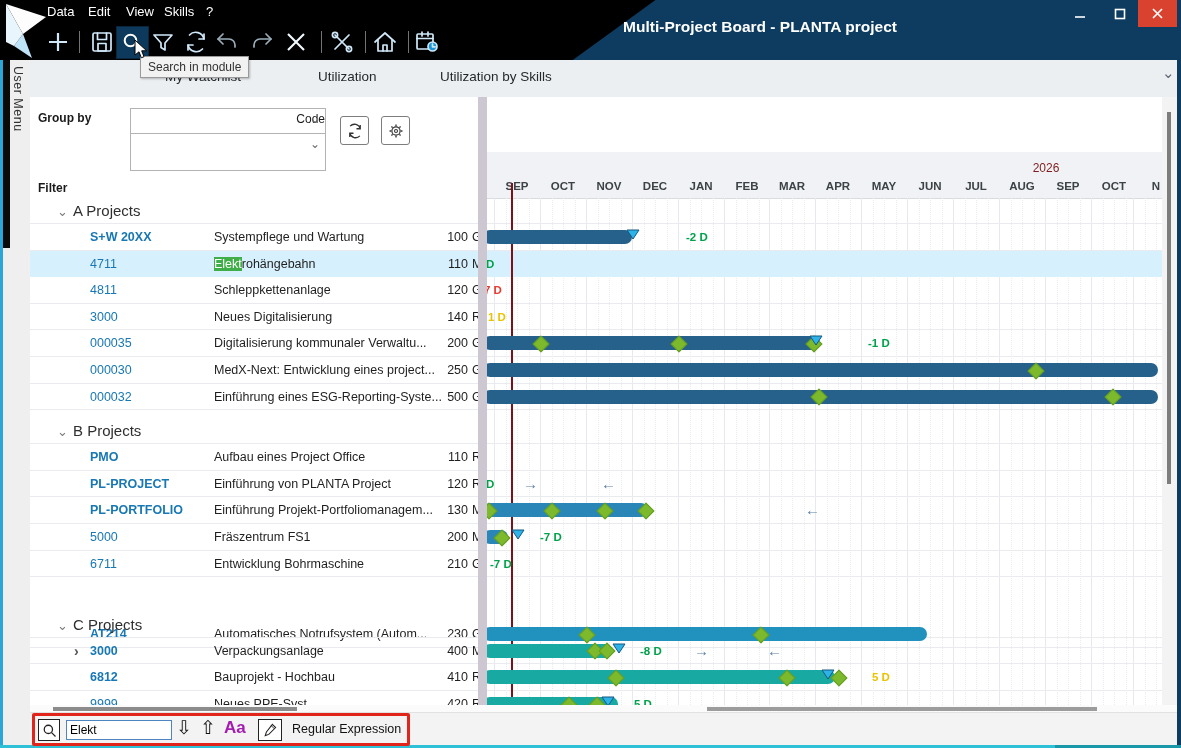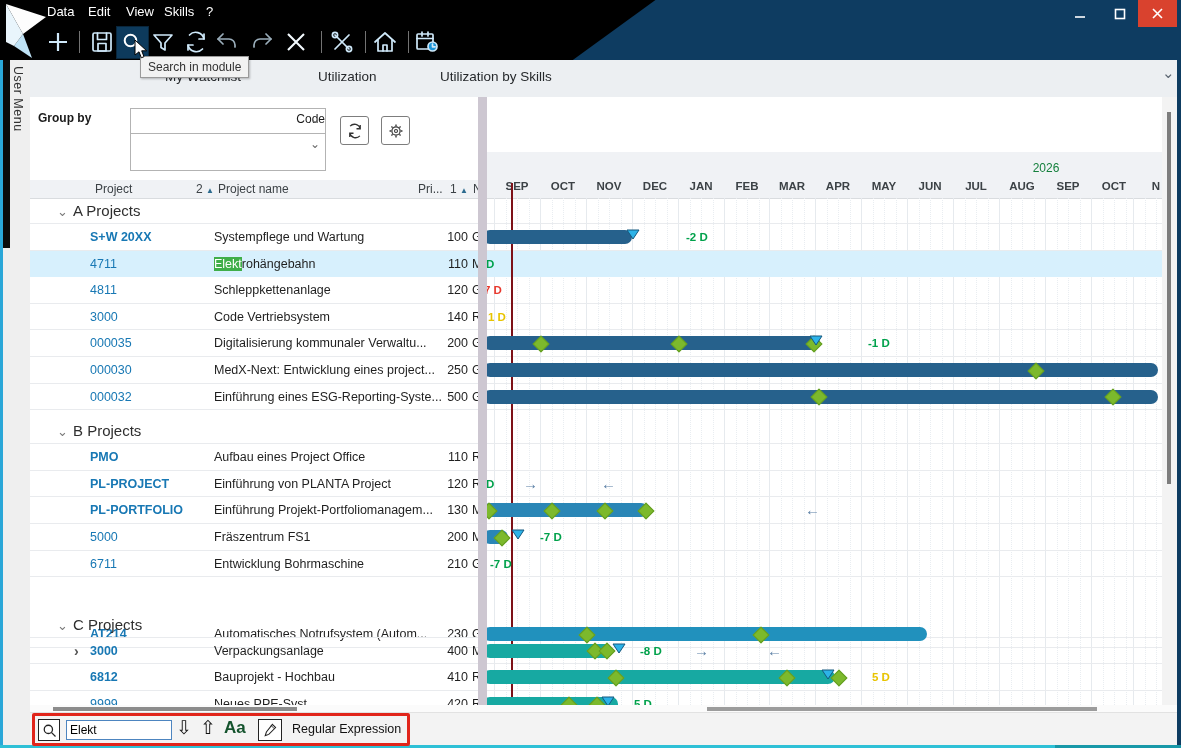--- a/index.html
+++ b/index.html
@@ -39,21 +39,21 @@
   .dropdown{position:absolute;height:38px;background:#fff;border:1px solid #b3b3b3;font-size:12px;color:#1a1a1a;
             line-height:20px;padding-left:6px;box-sizing:border-box;text-align:right;}
   .dd-arrow{position:absolute;right:5px;top:0;color:#6a6a6a;font-size:12px;}
   .icon-btn{position:absolute;width:27px;height:27px;border:1px solid #7d7d7d;border-radius:3px;background:#fff;
             display:flex;align-items:center;justify-content:center;}
   #table-header{position:absolute;left:0;top:83px;width:448px;height:18px;background:#f0f2f5;border-bottom:1px solid #d9dcdf;}
   #gantt-header{position:absolute;left:450px;top:55px;width:698px;height:46px;background:#f0f2f5;border-bottom:1px solid #d9dcdf;}
   .col-h{position:absolute;top:2px;font-size:12px;color:#3c4246;}
   .sort-tri{font-size:8px;color:#2c6b8f;}
   .month-label{position:absolute;top:28px;transform:translateX(-50%);font-size:11.5px;color:#3c4246;font-weight:bold;}
-  #year-label{position:absolute;top:9px;transform:translateX(-50%);font-size:12px;color:#15803d;}
+  #year-label{position:absolute;top:9px;transform:translateX(-50%);font-size:12px;color:#7f1d1d;}
   .gridline{position:absolute;top:101px;width:0;height:507px;}
   #today-line{position:absolute;top:86px;width:2px;height:522px;background:#7d1118;z-index:1;}
   #splitter{position:absolute;left:448px;top:0;width:9px;height:608px;background:#cdc7d1;z-index:5;}
   .grp-row,.prj-row{position:absolute;left:0;width:1132px;}
   .grp-chevron{position:absolute;left:27px;top:4px;color:#7a7a7a;font-size:13px;}
   .grp-label{position:absolute;left:43px;top:2px;font-size:15px;color:#2e2e2e;}
   .row-border{border-bottom:1px solid #e9ebee;}
   .cell-code{position:absolute;left:60px;top:6px;font-size:12.5px;color:#1878b4;}
   .cell-expand{position:absolute;left:44px;top:5px;font-size:14px;font-weight:bold;color:#555;}
   .cell-name{position:absolute;left:184px;top:6px;font-size:12.5px;color:#1f1f1f;white-space:nowrap;}
@@ -72,21 +72,21 @@
   #h-thumb-table{position:absolute;left:23px;top:2px;width:244px;height:4px;background:#8c8c8c;}
   #h-thumb-gantt{position:absolute;left:677px;top:2px;width:390px;height:4px;background:#9c9c9c;}
   
   #searchbar{position:absolute;left:30px;top:712px;width:1147px;height:33px;background:#f3f3f3;border-top:1px solid #e2e2e2;}
   #search-annotation{position:absolute;left:2px;top:0px;width:372px;height:27px;border:3px solid #e1251b;border-radius:2px;z-index:6;}
   .sq-btn{position:absolute;top:6px;width:22px;height:22px;border:1.5px solid #222;background:#fff;
           display:flex;align-items:center;justify-content:center;box-sizing:border-box;}
   #search-input{position:absolute;left:36px;top:7px;width:98px;height:18px;border:1px solid #4d85c0;font-size:12px;
                 font-family:"Liberation Sans",sans-serif;padding:0 3px;}
   .find-arrow{position:absolute;top:3px;font-size:19px;color:#111;}
-  #match-case{position:absolute;left:194px;top:5px;font-size:17px;font-weight:bold;color:#14532d;}
+  #match-case{position:absolute;left:194px;top:5px;font-size:17px;font-weight:bold;color:#a21caf;}
   #regex-label{position:absolute;left:262px;top:9px;font-size:12.5px;color:#111;}
   
   #border-right{position:absolute;left:1177px;top:60px;width:4px;height:688px;background:#0e3c61;}
   #border-bottom{position:absolute;left:0;top:745px;width:1181px;height:3px;background:#2ec0d6;}
   #border-bottom-r{position:absolute;left:1055px;top:745px;width:126px;height:3px;background:#1898a8;}
 </style>
 </head>
 <body>
 
 <div id="app">
@@ -170,20 +170,21 @@
               <path d="M4 10.5h16M9 4v4M15 4v4"></path>
               <circle cx="19.5" cy="18.5" r="4.5" fill="#1a94d8"></circle>
               <path d="M19.5 16v2.8h2.6"></path>
             </g>
           </svg></div>
         <div class="tb-sep" style="left: 79px;"></div>
         <div class="tb-sep" style="left: 321px;"></div>
         <div class="tb-sep" style="left: 365px;"></div>
         <div class="tb-sep" style="left: 408px;"></div>
       </div>
+    <div id="win-title">Multi-Project Board - PLANTA project</div>
     <div class="win-btn" id="btn-min" style="left:1060px;">
       <svg width="12" height="12" viewBox="0 0 12 12">
           <path d="M1 9h10" stroke="#fff" stroke-width="1.6" fill="none"></path>
         </svg>
     </div>
     <div class="win-btn" id="btn-max" style="left:1100px;">
       <svg width="12" height="12" viewBox="0 0 12 12">
           <rect x="1.5" y="1.5" width="9" height="9" stroke="#fff" stroke-width="1.6" fill="none"></rect>
         </svg>
     </div>
@@ -234,28 +235,20 @@
     <div class="icon-btn" style="left:351px;top:19px;">
       <svg width="18" height="18" viewBox="0 0 24 24">
         <circle cx="12" cy="12" r="5.5" stroke="#333" stroke-width="1.6" fill="none"></circle>
         <circle cx="12" cy="12" r="2" stroke="#333" stroke-width="1.4" fill="none"></circle>
         <g stroke="#333" stroke-width="1.8">
           <path d="M12 3.4v2.2M12 18.4v2.2M3.4 12h2.2M18.4 12h2.2M5.9 5.9l1.6 1.6M16.5 16.5l1.6 1.6M18.1 5.9l-1.6 1.6M7.5 16.5l-1.6 1.6"></path>
         </g>
       </svg>
     </div>
 
-    <div id="table-header">
-      <span class="col-h" style="left:65px;">Project</span>
-      <span class="col-h" style="left:166px;"><span>2</span> <span class="sort-tri">▲</span></span>
-      <span class="col-h" style="left:188px;">Project name</span>
-      <span class="col-h" style="left:388px;">Pri...</span>
-      <span class="col-h" style="left:420px;"><span>1</span> <span class="sort-tri">▲</span></span>
-      <span class="col-h" style="left:443px;">N</span>
-    </div>
 
     <div id="gantt-header">
       <span id="year-label" style="left: 566px;">2026</span>
       <span id="months"></span>
     <div class="month-label" style="left: 37px;">SEP</div><div class="month-label" style="left: 83px;">OCT</div><div class="month-label" style="left: 129px;">NOV</div><div class="month-label" style="left: 175px;">DEC</div><div class="month-label" style="left: 221px;">JAN</div><div class="month-label" style="left: 267px;">FEB</div><div class="month-label" style="left: 312px;">MAR</div><div class="month-label" style="left: 358px;">APR</div><div class="month-label" style="left: 404px;">MAY</div><div class="month-label" style="left: 450px;">JUN</div><div class="month-label" style="left: 496px;">JUL</div><div class="month-label" style="left: 542px;">AUG</div><div class="month-label" style="left: 588px;">SEP</div><div class="month-label" style="left: 634px;">OCT</div><div class="month-label" style="left: 676px;">N</div></div>
 
     <div id="gridlayer">
         <div class="gridline" style="left: 464px; border-left: 1px solid rgb(230, 234, 238);"></div>
         <div class="gridline" style="left: 475.5px; border-left: 1px dotted rgb(233, 237, 241);"></div>
         <div class="gridline" style="left: 487px; border-left: 1px dotted rgb(233, 237, 241);"></div>
@@ -342,21 +335,21 @@
         </div>
         <div class="prj-row row-border" style="top: 180.2px; height: 25.6px;">
           <div class="cell-code">4811</div>
           <div class="cell-name">Schleppkettenanlage</div>
           <div class="cell-prio">120</div>
           <div class="cell-status">G</div>
           <div class="glabel" style="left: 454px; color: rgb(232, 56, 45);">7 D</div>
         </div>
         <div class="prj-row row-border" style="top: 206.8px; height: 25.6px;">
           <div class="cell-code">3000</div>
-          <div class="cell-name">Code Vertriebsystem</div>
+          <div class="cell-name">Neues Digitalisierung</div>
           <div class="cell-prio">140</div>
           <div class="cell-status">R</div>
           <div class="glabel" style="left: 458px; color: rgb(232, 196, 0);">1 D</div>
         </div>
         <div class="prj-row row-border" style="top: 233.4px; height: 25.6px;">
           <div class="cell-code">000035</div>
           <div class="cell-name">Digitalisierung kommunaler Verwaltu...</div>
           <div class="cell-prio">200</div>
           <div class="cell-status">G</div>
           <div class="gbar" style="left: 453px; width: 337px; top: 6px; background: rgb(38, 97, 140);"></div>

